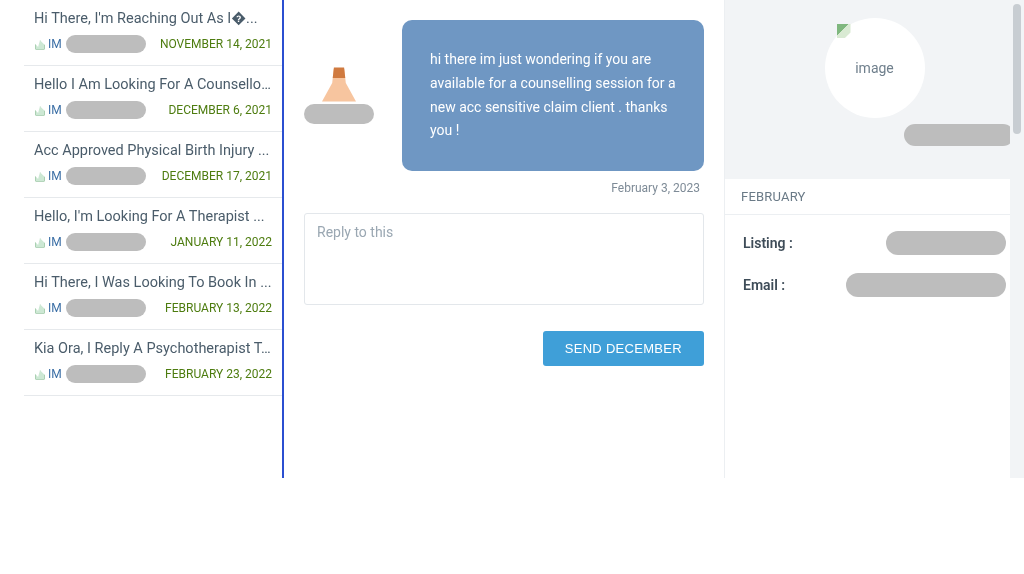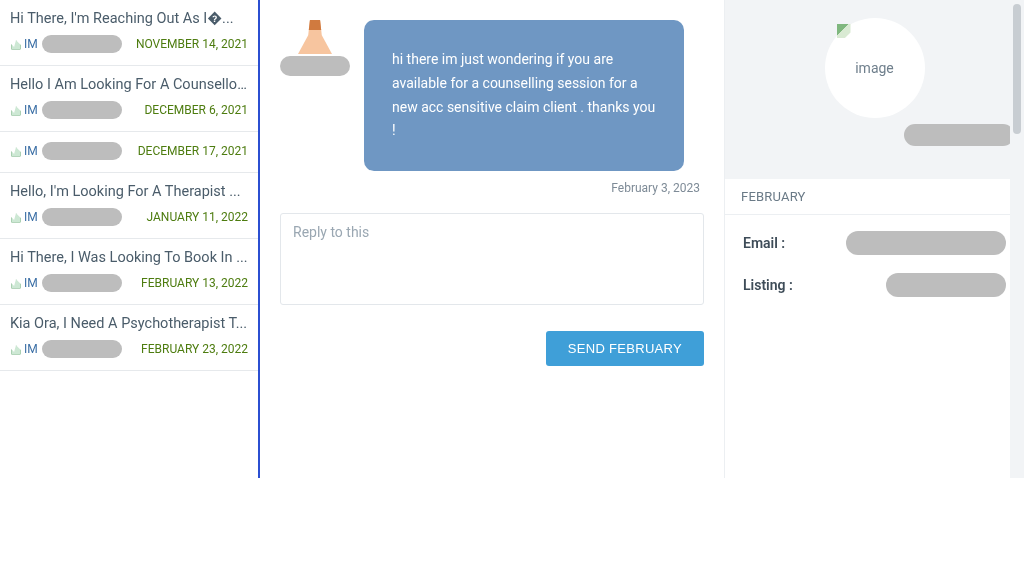--- a/index.html
+++ b/index.html
@@ -9,20 +9,21 @@
     font-size: 14px;
     color: #5a6c7a;
     background: #ffffff;
     overflow: hidden;
   }
   .app {
     display: flex;
     height: 478px;
     width: 1024px;
     position: relative;
+    padding-left: 24px;
   }
   
   .sidebar {
     width: 260px;
     flex-shrink: 0;
     border-right: 2px solid #2b4fd1;
     overflow-y: auto;
     background: #fff;
   }
   .conv {
@@ -140,22 +141,22 @@
     pointer-events: none;
   }
 
   .thread-body {
     flex: 1;
     padding: 20px 20px 10px 20px;
     overflow-y: auto;
   }
   .msg-row {
     display: flex;
-    align-items: flex-start;
-    gap: 14px;
+    align-items: center;
+    gap: 28px;
   }
   .msg-avatar {
     width: 70px;
     flex-shrink: 0;
     text-align: center;
   }
   .msg-avatar .head {
     width: 34px; height: 34px;
     margin: 0 auto 2px;
     background: radial-gradient(circle at 50% 35%, #f7c59f 8px, transparent 8px),
@@ -345,20 +346,21 @@
               <span class="broken"></span>
               <span>IM</span>
             </span>
           <span class="redact-strip"></span>
         </span>
         <span class="conv-date">DECEMBER 6, 2021</span>
       </div>
     </div>
 
     <div class="conv">
+      <div class="conv-title">Acc Approved Physical Birth Injury ...</div>
       <div class="conv-meta">
         <span class="avatar-placeholder">
           <span class="imgtag">
               <span class="broken"></span>
               <span>IM</span>
             </span>
           <span class="redact-strip"></span>
         </span>
         <span class="conv-date">DECEMBER 17, 2021</span>
       </div>
@@ -386,21 +388,21 @@
               <span class="broken"></span>
               <span>IM</span>
             </span>
           <span class="redact-strip"></span>
         </span>
         <span class="conv-date">FEBRUARY 13, 2022</span>
       </div>
     </div>
 
     <div class="conv">
-      <div class="conv-title">Kia Ora, I Need A Psychotherapist T...</div>
+      <div class="conv-title">Kia Ora, I Reply A Psychotherapist T...</div>
       <div class="conv-meta">
         <span class="avatar-placeholder">
           <span class="imgtag">
               <span class="broken"></span>
               <span>IM</span>
             </span>
           <span class="redact-strip"></span>
         </span>
         <span class="conv-date">FEBRUARY 23, 2022</span>
       </div>
@@ -415,41 +417,41 @@
           <div class="head"></div>
           <span class="redact"></span>
         </div>
         <div class="bubble">hi there im just wondering if you are available for a counselling session for a new acc sensitive claim client . thanks you !</div>
       </div>
       <div class="msg-date">February 3, 2023</div>
 
       <div class="reply-box" contenteditable="true" style="">Reply to this</div>
 
       <div class="send-row">
-        <button class="send-btn">SEND FEBRUARY</button>
+        <button class="send-btn">SEND DECEMBER</button>
       </div>
     </div>
   </main>
 
   <aside class="right">
     <div class="right-top">
       <div class="img-circle">
         <span class="broken-ic"></span>
         <span>image</span>
       </div>
       <span class="name-redact"></span><br>
     </div>
 
     <div class="details-hd">FEBRUARY</div>
     <div class="details-body">
       <div class="drow">
+        <span class="lbl">Listing :</span>
+        <span class="val-redact lg"></span>
+      </div>
+      <div class="drow">
         <span class="lbl">Email :</span>
         <span class="val-redact vlg"></span>
       </div>
-      <div class="drow">
-        <span class="lbl">Listing :</span>
-        <span class="val-redact lg"></span>
-      </div>
     </div>
   </aside>
 
   <div class="fake-scroll"></div>
 </div>
 
 </body></html>

